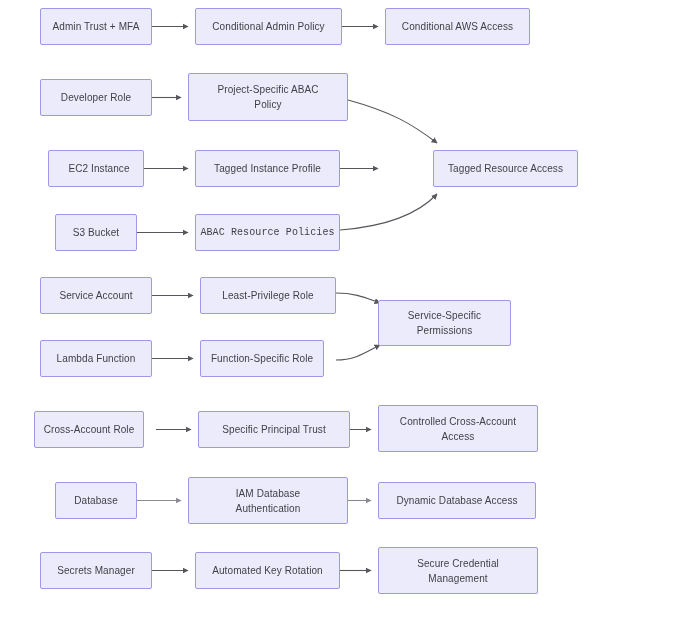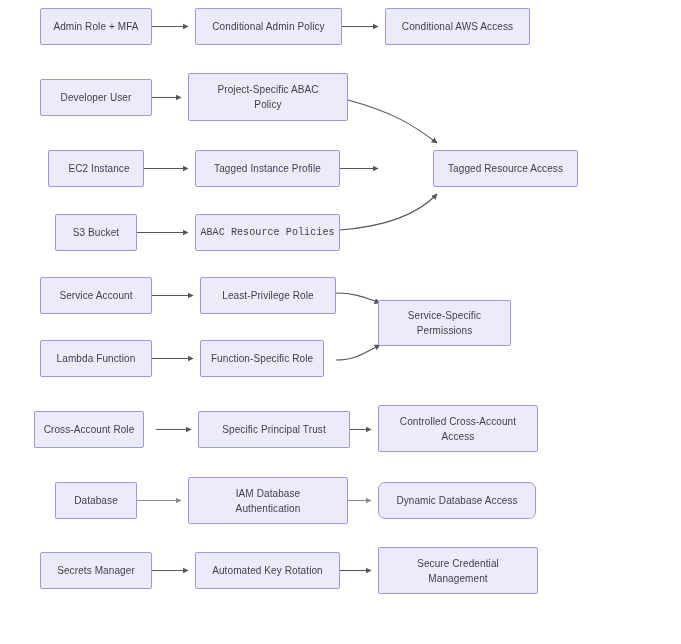--- a/index.html
+++ b/index.html
@@ -74,44 +74,44 @@
         <path d="M156,429.5 L191,429.5" fill="none" stroke="#56565c" stroke-width="1.1" marker-end="url(#arrow-head)"></path>
         <path d="M338,429.5 L371,429.5" fill="none" stroke="#56565c" stroke-width="1.1" marker-end="url(#arrow-head)"></path>
         <path d="M137,500.5 L181,500.5" fill="none" stroke="#8a8a92" stroke-width="1.1" marker-end="url(#arrow-head-muted)"></path>
         <path d="M348,500.5 L371,500.5" fill="none" stroke="#8a8a92" stroke-width="1.1" marker-end="url(#arrow-head-muted)"></path>
         <path d="M152,570.5 L188,570.5" fill="none" stroke="#56565c" stroke-width="1.1" marker-end="url(#arrow-head)"></path>
         <path d="M340,570.5 L371,570.5" fill="none" stroke="#56565c" stroke-width="1.1" marker-end="url(#arrow-head)"></path>
       </g>
   </svg>
 
   <div id="node-layer">
-      <div class="node" style="left: 40px; top: 8px; width: 112px; height: 37px; background: rgb(236, 235, 251); border-color: rgb(159, 151, 232); color: rgb(63, 63, 70);">Admin Role + MFA</div>
+      <div class="node" style="left: 40px; top: 8px; width: 112px; height: 37px; background: rgb(236, 235, 251); border-color: rgb(159, 151, 232); color: rgb(63, 63, 70);">Admin Trust + MFA</div>
       <div class="node" style="left: 195px; top: 8px; width: 147px; height: 37px; background: rgb(236, 235, 251); border-color: rgb(159, 151, 232); color: rgb(63, 63, 70);">Conditional Admin Policy</div>
       <div class="node" style="left: 385px; top: 8px; width: 145px; height: 37px; background: rgb(236, 235, 251); border-color: rgb(159, 151, 232); color: rgb(63, 63, 70);">Conditional AWS Access</div>
-      <div class="node" style="left: 40px; top: 79px; width: 112px; height: 37px; background: rgb(236, 235, 251); border-color: rgb(159, 151, 232); color: rgb(63, 63, 70);">Developer User</div>
+      <div class="node" style="left: 40px; top: 79px; width: 112px; height: 37px; background: rgb(236, 235, 251); border-color: rgb(159, 151, 232); color: rgb(63, 63, 70);">Developer Role</div>
       <div class="node" style="left: 188px; top: 73px; width: 160px; height: 48px; background: rgb(236, 235, 251); border-color: rgb(159, 151, 232); color: rgb(63, 63, 70);">Project-Specific ABAC
 Policy</div>
       <div class="node" style="left: 48px; top: 150px; width: 96px; height: 37px; background: rgb(236, 235, 251); border-color: rgb(159, 151, 232); color: rgb(63, 63, 70); padding-left: 10px;">EC2 Instance</div>
       <div class="node" style="left: 195px; top: 150px; width: 145px; height: 37px; background: rgb(236, 235, 251); border-color: rgb(159, 151, 232); color: rgb(63, 63, 70);">Tagged Instance Profile</div>
       <div class="node" style="left: 385px; top: 150px; width: 145px; height: 37px; background: rgb(236, 235, 251); border-color: rgb(159, 151, 232); color: rgb(63, 63, 70); margin-left: 48px;">Tagged Resource Access</div>
       <div class="node" style="left: 55px; top: 214px; width: 82px; height: 37px; background: rgb(236, 235, 251); border-color: rgb(159, 151, 232); color: rgb(63, 63, 70);">S3 Bucket</div>
       <div class="node" style="left: 195px; top: 214px; width: 145px; height: 37px; background: rgb(236, 235, 251); border-color: rgb(159, 151, 232); color: rgb(63, 63, 70); font-family: Liberation Mono, monospace;">ABAC Resource Policies</div>
       <div class="node" style="left: 40px; top: 277px; width: 112px; height: 37px; background: rgb(236, 235, 251); border-color: rgb(159, 151, 232); color: rgb(63, 63, 70);">Service Account</div>
       <div class="node" style="left: 200px; top: 277px; width: 136px; height: 37px; background: rgb(236, 235, 251); border-color: rgb(159, 151, 232); color: rgb(63, 63, 70);">Least-Privilege Role</div>
       <div class="node" style="left: 378px; top: 300px; width: 133px; height: 46px; background: rgb(236, 235, 251); border-color: rgb(159, 151, 232); color: rgb(63, 63, 70);">Service-Specific
 Permissions</div>
       <div class="node" style="left: 40px; top: 340px; width: 112px; height: 37px; background: rgb(236, 235, 251); border-color: rgb(159, 151, 232); color: rgb(63, 63, 70);">Lambda Function</div>
       <div class="node" style="left: 200px; top: 340px; width: 124px; height: 37px; background: rgb(236, 235, 251); border-color: rgb(159, 151, 232); color: rgb(63, 63, 70);">Function-Specific Role</div>
       <div class="node" style="left: 34px; top: 411px; width: 110px; height: 37px; background: rgb(236, 235, 251); border-color: rgb(159, 151, 232); color: rgb(63, 63, 70);">Cross-Account Role</div>
       <div class="node" style="left: 198px; top: 411px; width: 152px; height: 37px; background: rgb(236, 235, 251); border-color: rgb(159, 151, 232); color: rgb(63, 63, 70);">Specific Principal Trust</div>
       <div class="node" style="left: 378px; top: 405px; width: 160px; height: 47px; background: rgb(236, 235, 251); border-color: rgb(159, 151, 232); color: rgb(63, 63, 70);">Controlled Cross-Account
 Access</div>
       <div class="node" style="left: 55px; top: 482px; width: 82px; height: 37px; background: rgb(236, 235, 251); border-color: rgb(159, 151, 232); color: rgb(63, 63, 70);">Database</div>
       <div class="node" style="left: 188px; top: 477px; width: 160px; height: 47px; background: rgb(236, 235, 251); border-color: rgb(159, 151, 232); color: rgb(63, 63, 70);">IAM Database
 Authentication</div>
-      <div class="node" style="left: 378px; top: 482px; width: 158px; height: 37px; background: rgb(236, 235, 251); border-color: rgb(159, 151, 232); color: rgb(63, 63, 70); border-radius: 7px;">Dynamic Database Access</div>
+      <div class="node" style="left: 378px; top: 482px; width: 158px; height: 37px; background: rgb(236, 235, 251); border-color: rgb(159, 151, 232); color: rgb(63, 63, 70);">Dynamic Database Access</div>
       <div class="node" style="left: 40px; top: 552px; width: 112px; height: 37px; background: rgb(236, 235, 251); border-color: rgb(159, 151, 232); color: rgb(63, 63, 70);">Secrets Manager</div>
       <div class="node" style="left: 195px; top: 552px; width: 145px; height: 37px; background: rgb(236, 235, 251); border-color: rgb(159, 151, 232); color: rgb(63, 63, 70);">Automated Key Rotation</div>
       <div class="node" style="left: 378px; top: 547px; width: 160px; height: 47px; background: rgb(236, 235, 251); border-color: rgb(159, 151, 232); color: rgb(63, 63, 70);">Secure Credential
 Management</div>
     </div>
 
 </div>
 
 </body></html>

